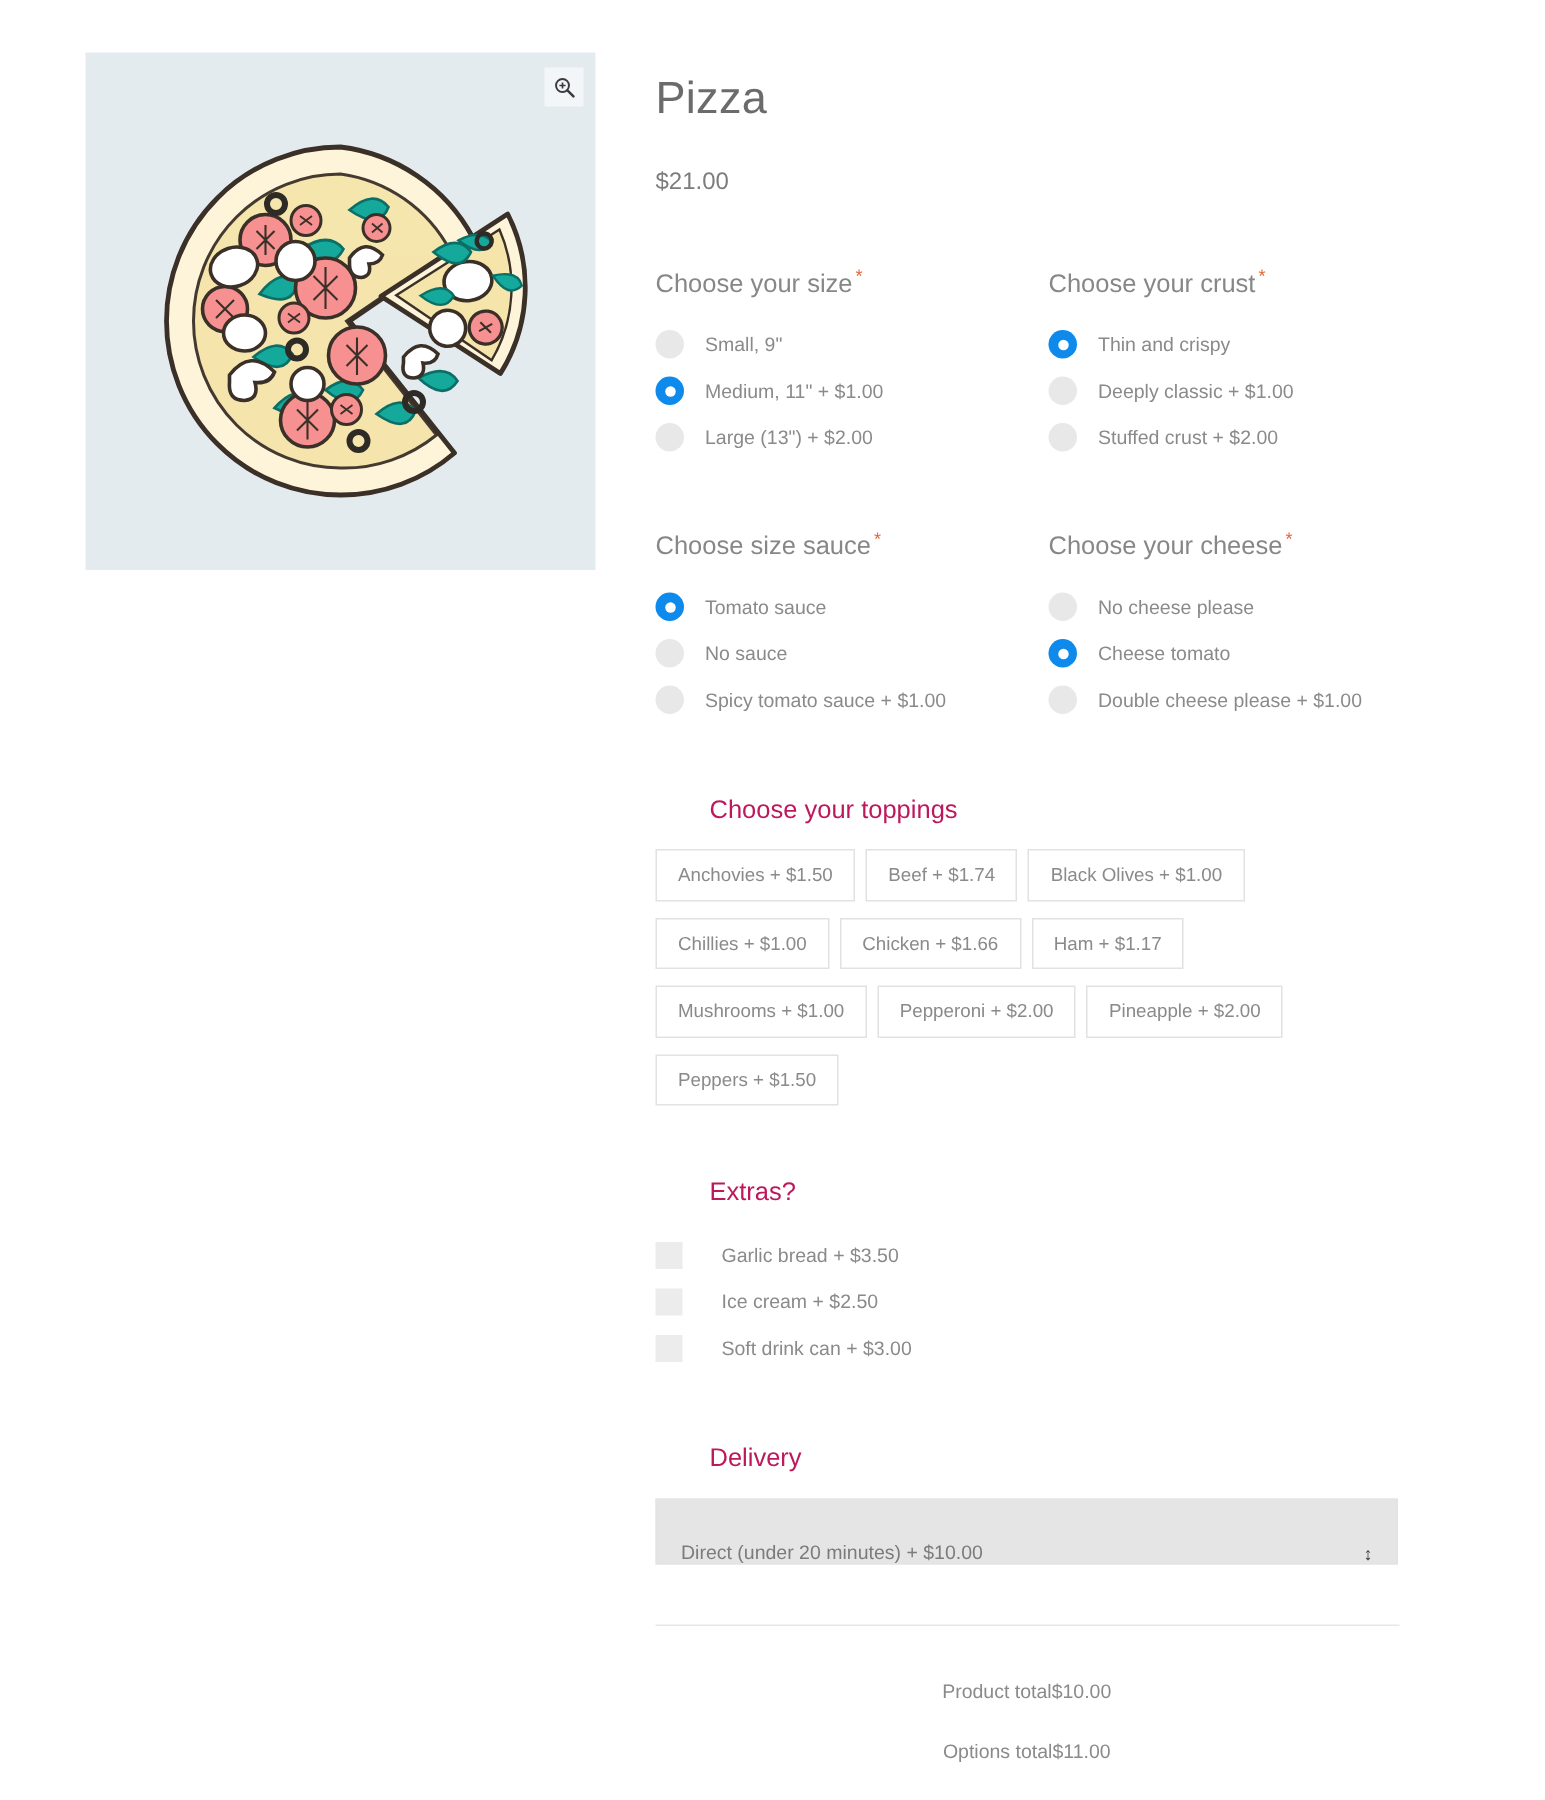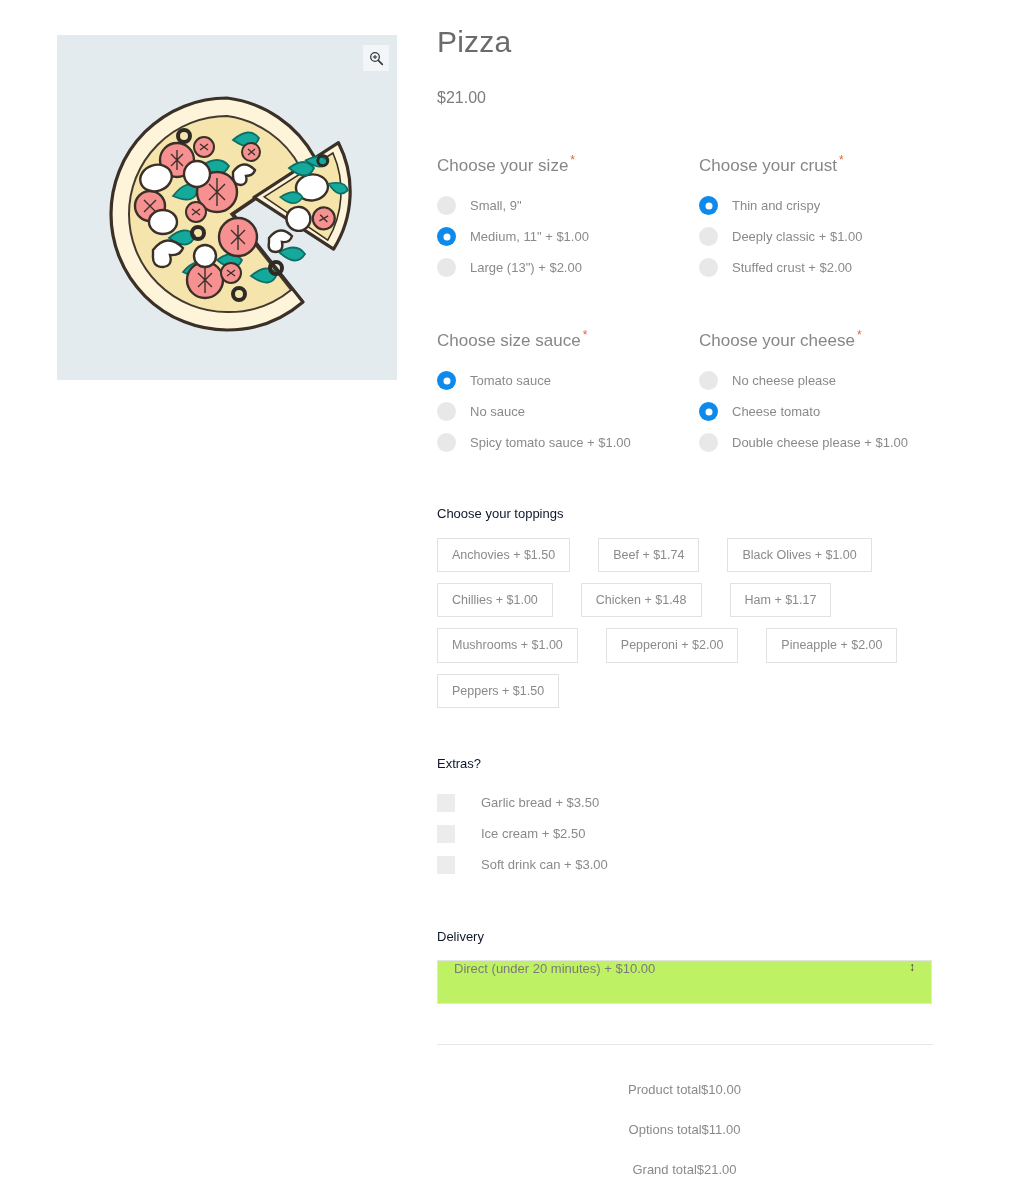--- a/index.html
+++ b/index.html
@@ -43,21 +43,21 @@
   .summary {
     position: absolute;
     left: 437px; top: 0;
     width: 496px;
   }
   .product-title {
     font-size: 30px;
     font-weight: 400;
     color: #6b6b6b;
     margin: 0;
-    padding-top: 24px;
+    padding-top: 48px;
     letter-spacing: 0.2px;
     line-height: 1.2;
   }
   .product-price {
     font-size: 16px;
     color: #7c7c7c;
     margin-top: 29px;
   }
 
   
@@ -115,29 +115,30 @@
   .checkbox {
     width: 18px; height: 18px;
     background: #ececec;
     flex: 0 0 auto;
     cursor: pointer;
   }
 
   
   .section { margin-top: 48px; }
   .section-label {
-    font-size: 13px;
-    color: #0f172a;
+    font-size: 17px;
+    color: #be185d;
     margin-bottom: 16px;
     line-height: 1.2;
+    margin-left: 36px;
   }
   .chips {
     display: flex;
     flex-wrap: wrap;
-    gap: 11px 28px;
+    gap: 11px 7px;
     width: 500px;
   }
   .chip {
     border: 1px solid #e2e2e2;
     background: #fff;
     color: #8a8a8a;
     font-size: 12.5px;
     font-family: "Liberation Sans", sans-serif;
     padding: 9px 14px;
     line-height: 1.15;
@@ -147,23 +148,23 @@
 
   
   .extras-list .check-row { height: 31px; gap: 12px; }
 
   
   .select-box {
     margin-top: 4px;
     width: 495px;
     height: 44px;
     border: 1px solid #e3e3e3;
-    background: #bef264;
+    background: #e5e5e5;
     display: flex;
-    align-items: flex-start;
+    align-items: flex-end;
     justify-content: space-between;
     padding: 0 16px;
     cursor: pointer;
   }
   .select-value {
     font-size: 13px;
     color: #7b7b7b;
   }
   .select-arrow {
     font-size: 12px;
@@ -360,21 +361,21 @@
     </div>
   </div>
 
   <div class="section">
     <div class="section-label">Choose your toppings</div>
     <div class="chips">
       <button class="chip">Anchovies + $1.50</button>
       <button class="chip">Beef + $1.74</button>
       <button class="chip">Black Olives + $1.00</button>
       <button class="chip">Chillies + $1.00</button>
-      <button class="chip">Chicken + $1.48</button>
+      <button class="chip">Chicken + $1.66</button>
       <button class="chip">Ham + $1.17</button>
       <button class="chip">Mushrooms + $1.00</button>
       <button class="chip">Pepperoni + $2.00</button>
       <button class="chip">Pineapple + $2.00</button>
       <button class="chip">Peppers + $1.50</button>
     </div>
   </div>
 
   <div class="section">
     <div class="section-label">Extras?</div>

